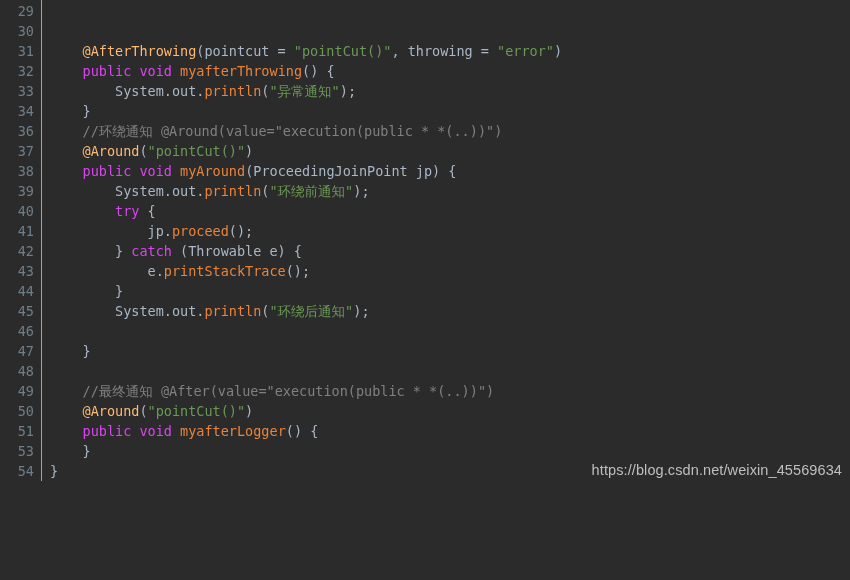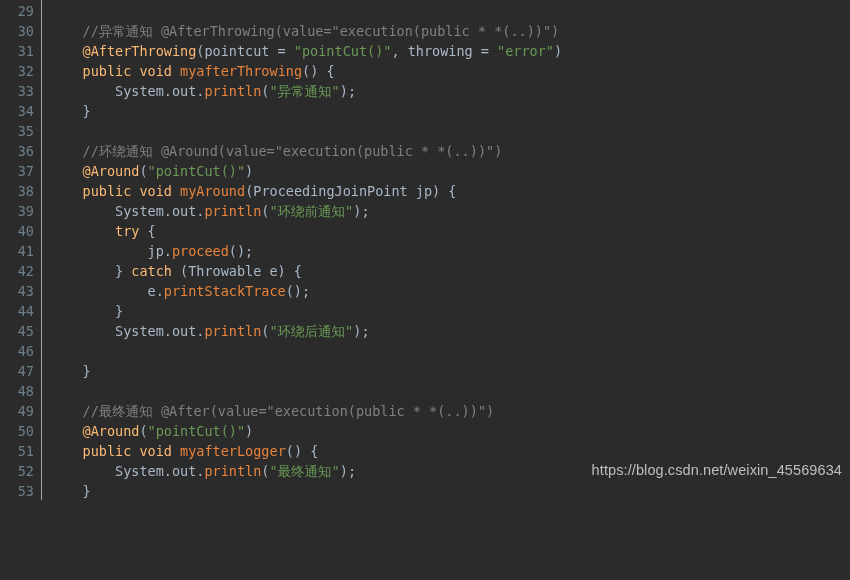--- a/index.html
+++ b/index.html
@@ -58,21 +58,21 @@
   .line-code {
     flex: 1 1 auto;
     padding-left: 8px;
     color: #a9b7c6;
     white-space: pre;
     overflow: hidden;
   }
   
   .t-plain   { color: #a9b7c6; }
   .t-comment { color: #808080; }
-  .t-keyword { color: #fdba74; }
+  .t-keyword { color: #d946ef; }
   .t-anno    { color: #fdba74; }
   .t-string  { color: #6a9955; }
   .t-method  { color: #e8843c; margin-top: 28px; }
 
   #watermark {
     position: absolute;
     right: 8px;
     bottom: 20px;
     color: #bfbfbf;
     font-family: "Liberation Sans", sans-serif;
@@ -80,40 +80,38 @@
     letter-spacing: 0.1px;
     user-select: none;
   }
 </style>
 </head>
 <body>
 
 <div id="editor-root">
   <div class="code-area" id="code-area">
       <div class="line"><div class="gutter-num">29</div><div class="gutter-sep"></div><div class="line-code"></div></div>
-      <div class="line"><div class="gutter-num">30</div><div class="gutter-sep"></div><div class="line-code"><span class="t-plain">    </span><span class="t-comment">//异常通知 @AfterThrowing(value="execution(public * *(..))")</span></div></div>
+      <div class="line"><div class="gutter-num">30</div><div class="gutter-sep"></div><div class="line-code"><span class="t-plain">    </span></div></div>
       <div class="line"><div class="gutter-num">31</div><div class="gutter-sep"></div><div class="line-code"><span class="t-plain">    </span><span class="t-anno">@AfterThrowing</span><span class="t-plain">(pointcut = </span><span class="t-string">"pointCut()"</span><span class="t-plain">, throwing = </span><span class="t-string">"error"</span><span class="t-plain">)</span></div></div>
       <div class="line"><div class="gutter-num">32</div><div class="gutter-sep"></div><div class="line-code"><span class="t-plain">    </span><span class="t-keyword">public</span><span class="t-plain"> </span><span class="t-keyword">void</span><span class="t-plain"> </span><span class="t-method">myafterThrowing</span><span class="t-plain">() {</span></div></div>
       <div class="line"><div class="gutter-num">33</div><div class="gutter-sep"></div><div class="line-code"><span class="t-plain">        System.out.</span><span class="t-method">println</span><span class="t-plain">(</span><span class="t-string">"异常通知"</span><span class="t-plain">);</span></div></div>
       <div class="line"><div class="gutter-num">34</div><div class="gutter-sep"></div><div class="line-code"><span class="t-plain">    }</span></div></div>
-      <div class="line"><div class="gutter-num">35</div><div class="gutter-sep"></div><div class="line-code"></div></div>
       <div class="line"><div class="gutter-num">36</div><div class="gutter-sep"></div><div class="line-code"><span class="t-plain">    </span><span class="t-comment">//环绕通知 @Around(value="execution(public * *(..))")</span></div></div>
       <div class="line"><div class="gutter-num">37</div><div class="gutter-sep"></div><div class="line-code"><span class="t-plain">    </span><span class="t-anno">@Around</span><span class="t-plain">(</span><span class="t-string">"pointCut()"</span><span class="t-plain">)</span></div></div>
       <div class="line"><div class="gutter-num">38</div><div class="gutter-sep"></div><div class="line-code"><span class="t-plain">    </span><span class="t-keyword">public</span><span class="t-plain"> </span><span class="t-keyword">void</span><span class="t-plain"> </span><span class="t-method">myAround</span><span class="t-plain">(ProceedingJoinPoint jp) {</span></div></div>
       <div class="line"><div class="gutter-num">39</div><div class="gutter-sep"></div><div class="line-code"><span class="t-plain">        System.out.</span><span class="t-method">println</span><span class="t-plain">(</span><span class="t-string">"环绕前通知"</span><span class="t-plain">);</span></div></div>
       <div class="line"><div class="gutter-num">40</div><div class="gutter-sep"></div><div class="line-code"><span class="t-plain">        </span><span class="t-keyword">try</span><span class="t-plain"> {</span></div></div>
       <div class="line"><div class="gutter-num">41</div><div class="gutter-sep"></div><div class="line-code"><span class="t-plain">            jp.</span><span class="t-method">proceed</span><span class="t-plain">();</span></div></div>
       <div class="line"><div class="gutter-num">42</div><div class="gutter-sep"></div><div class="line-code"><span class="t-plain">        } </span><span class="t-keyword">catch</span><span class="t-plain"> (Throwable e) {</span></div></div>
       <div class="line"><div class="gutter-num">43</div><div class="gutter-sep"></div><div class="line-code"><span class="t-plain">            e.</span><span class="t-method">printStackTrace</span><span class="t-plain">();</span></div></div>
       <div class="line"><div class="gutter-num">44</div><div class="gutter-sep"></div><div class="line-code"><span class="t-plain">        }</span></div></div>
       <div class="line"><div class="gutter-num">45</div><div class="gutter-sep"></div><div class="line-code"><span class="t-plain">        System.out.</span><span class="t-method">println</span><span class="t-plain">(</span><span class="t-string">"环绕后通知"</span><span class="t-plain">);</span></div></div>
       <div class="line"><div class="gutter-num">46</div><div class="gutter-sep"></div><div class="line-code"></div></div>
       <div class="line"><div class="gutter-num">47</div><div class="gutter-sep"></div><div class="line-code"><span class="t-plain">    }</span></div></div>
       <div class="line"><div class="gutter-num">48</div><div class="gutter-sep"></div><div class="line-code"></div></div>
       <div class="line"><div class="gutter-num">49</div><div class="gutter-sep"></div><div class="line-code"><span class="t-plain">    </span><span class="t-comment">//最终通知 @After(value="execution(public * *(..))")</span></div></div>
       <div class="line"><div class="gutter-num">50</div><div class="gutter-sep"></div><div class="line-code"><span class="t-plain">    </span><span class="t-anno">@Around</span><span class="t-plain">(</span><span class="t-string">"pointCut()"</span><span class="t-plain">)</span></div></div>
       <div class="line"><div class="gutter-num">51</div><div class="gutter-sep"></div><div class="line-code"><span class="t-plain">    </span><span class="t-keyword">public</span><span class="t-plain"> </span><span class="t-keyword">void</span><span class="t-plain"> </span><span class="t-method">myafterLogger</span><span class="t-plain">() {</span></div></div>
-      <div class="line"><div class="gutter-num">52</div><div class="gutter-sep"></div><div class="line-code"><span class="t-plain">        System.out.</span><span class="t-method">println</span><span class="t-plain">(</span><span class="t-string">"最终通知"</span><span class="t-plain">);</span></div></div>
       <div class="line"><div class="gutter-num">53</div><div class="gutter-sep"></div><div class="line-code"><span class="t-plain">    }</span></div></div>
       <div class="line"><div class="gutter-num">54</div><div class="gutter-sep"></div><div class="line-code"><span class="t-plain">}</span></div></div>
     </div>
   <div id="watermark">https://blog.csdn.net/weixin_45569634</div>
 </div>
 
 </body></html>

